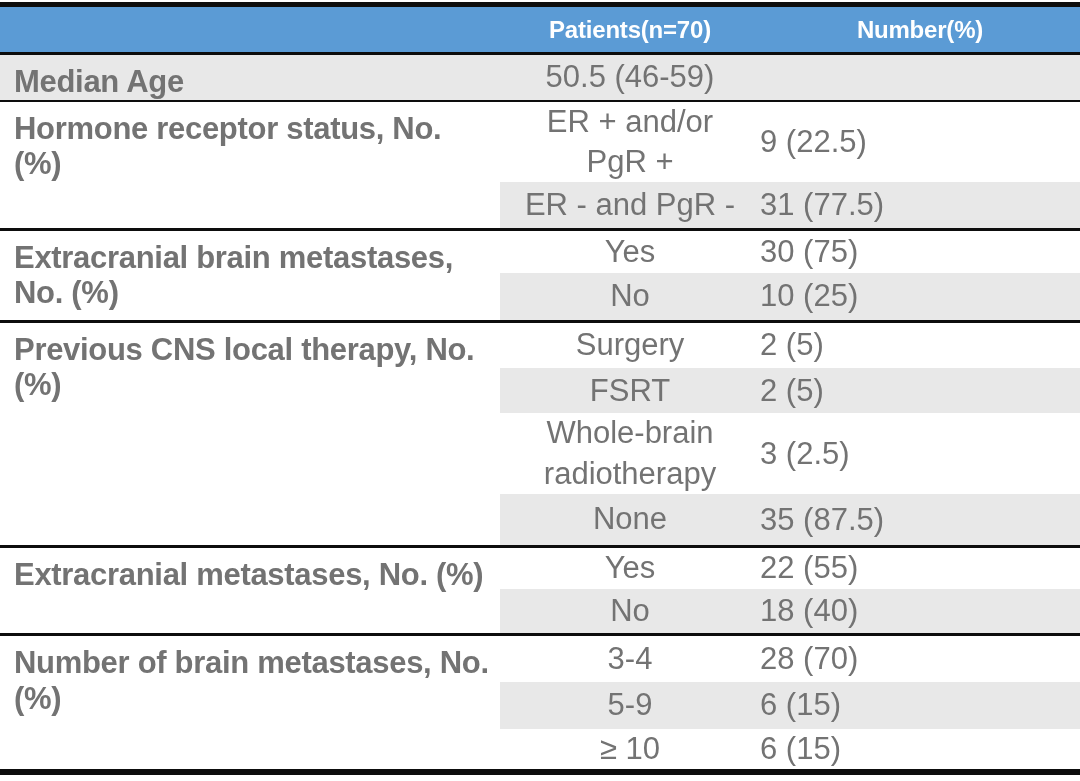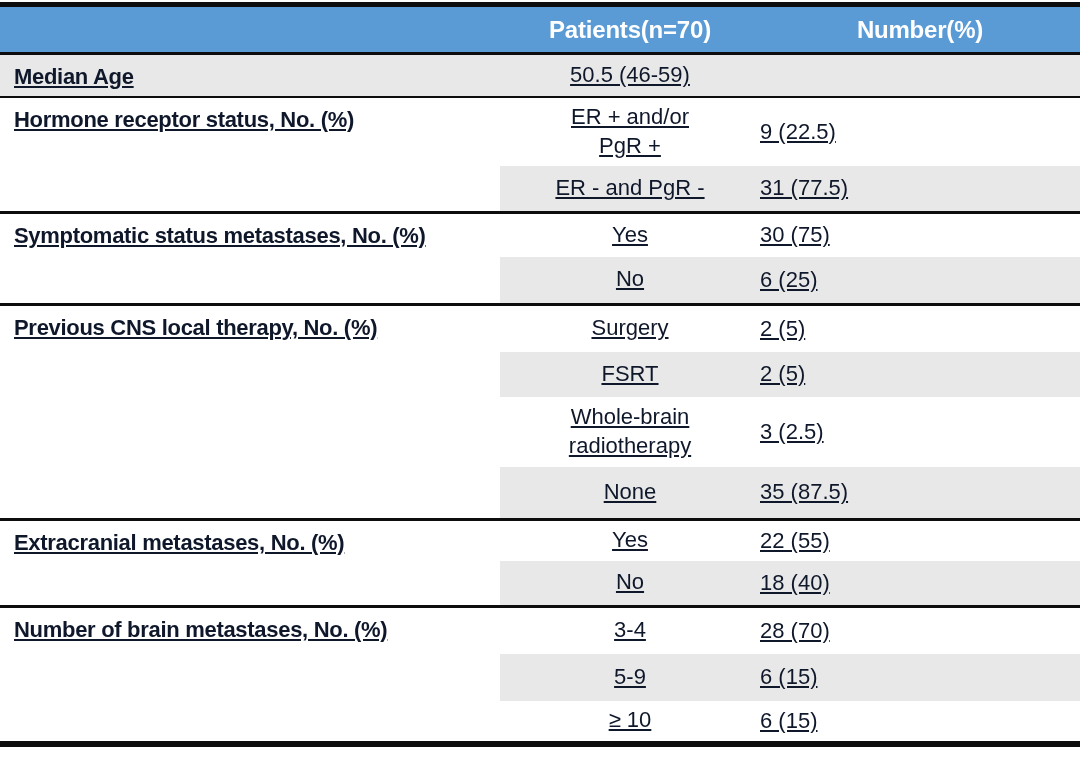--- a/index.html
+++ b/index.html
@@ -34,23 +34,22 @@
     text-align: center;
     vertical-align: middle;
     height: 45px;
     border-bottom: 3px solid var(--border-black, #0d0d0d);
     padding: 0;
     letter-spacing: -0.2px;
   }
 
   tbody td {
     padding: 0;
-    color: #0f172a;
-    font-size: 22px;
-    text-decoration: underline;
+    color: #737373;
+    font-size: 31px;
   }
   tr.sec-start > td {
     border-top: 3px solid var(--border-black, #1a1a1a);
   }
   tr.sec-thin > td {
     border-top: 2px solid var(--border-black, #1a1a1a);
     margin-left: 45px;
   }
   td.label {
     font-weight: bold;
@@ -104,27 +103,27 @@
         <td class="val">ER + and/or
 PgR +</td>
         <td class="num">9 (22.5)</td>
       </tr>
       <tr class="shaded" style="height:47px">
         <td class="val">ER - and PgR -</td>
         <td class="num">31 (77.5)</td>
       </tr>
 
       <tr class="sec-start" style="height:44px">
-        <td class="label" rowspan="2">Symptomatic status metastases, No. (%)</td>
+        <td class="label" rowspan="2">Extracranial brain metastases, No. (%)</td>
         <td class="val">Yes</td>
         <td class="num">30 (75)</td>
       </tr>
       <tr class="shaded" style="height:48px">
         <td class="val">No</td>
-        <td class="num">6 (25)</td>
+        <td class="num">10 (25)</td>
       </tr>
 
       <tr class="sec-start" style="height:47px">
         <td class="label" rowspan="4">Previous CNS local therapy, No. (%)</td>
         <td class="val">Surgery</td>
         <td class="num">2 (5)</td>
       </tr>
       <tr class="shaded" style="height:45px">
         <td class="val">FSRT</td>
         <td class="num">2 (5)</td>

